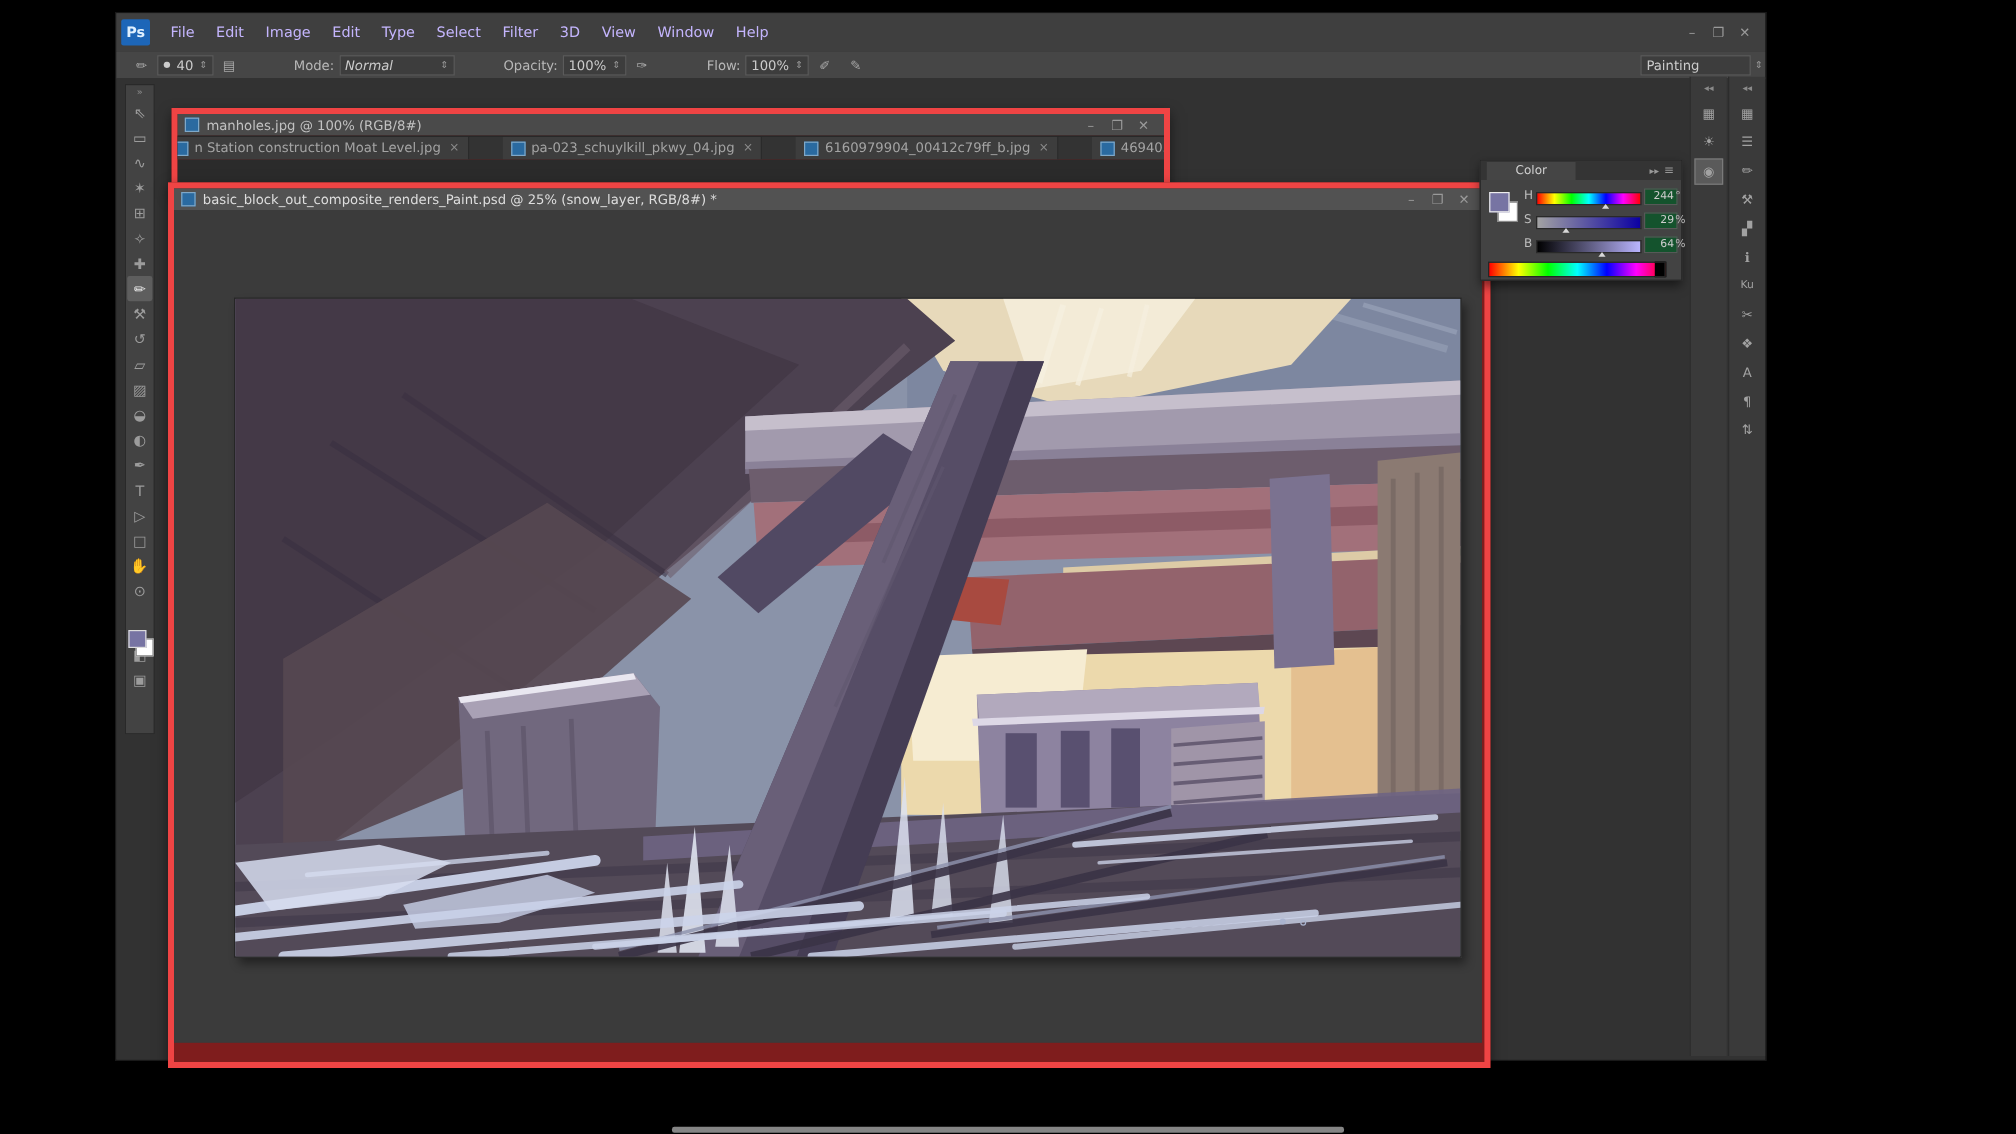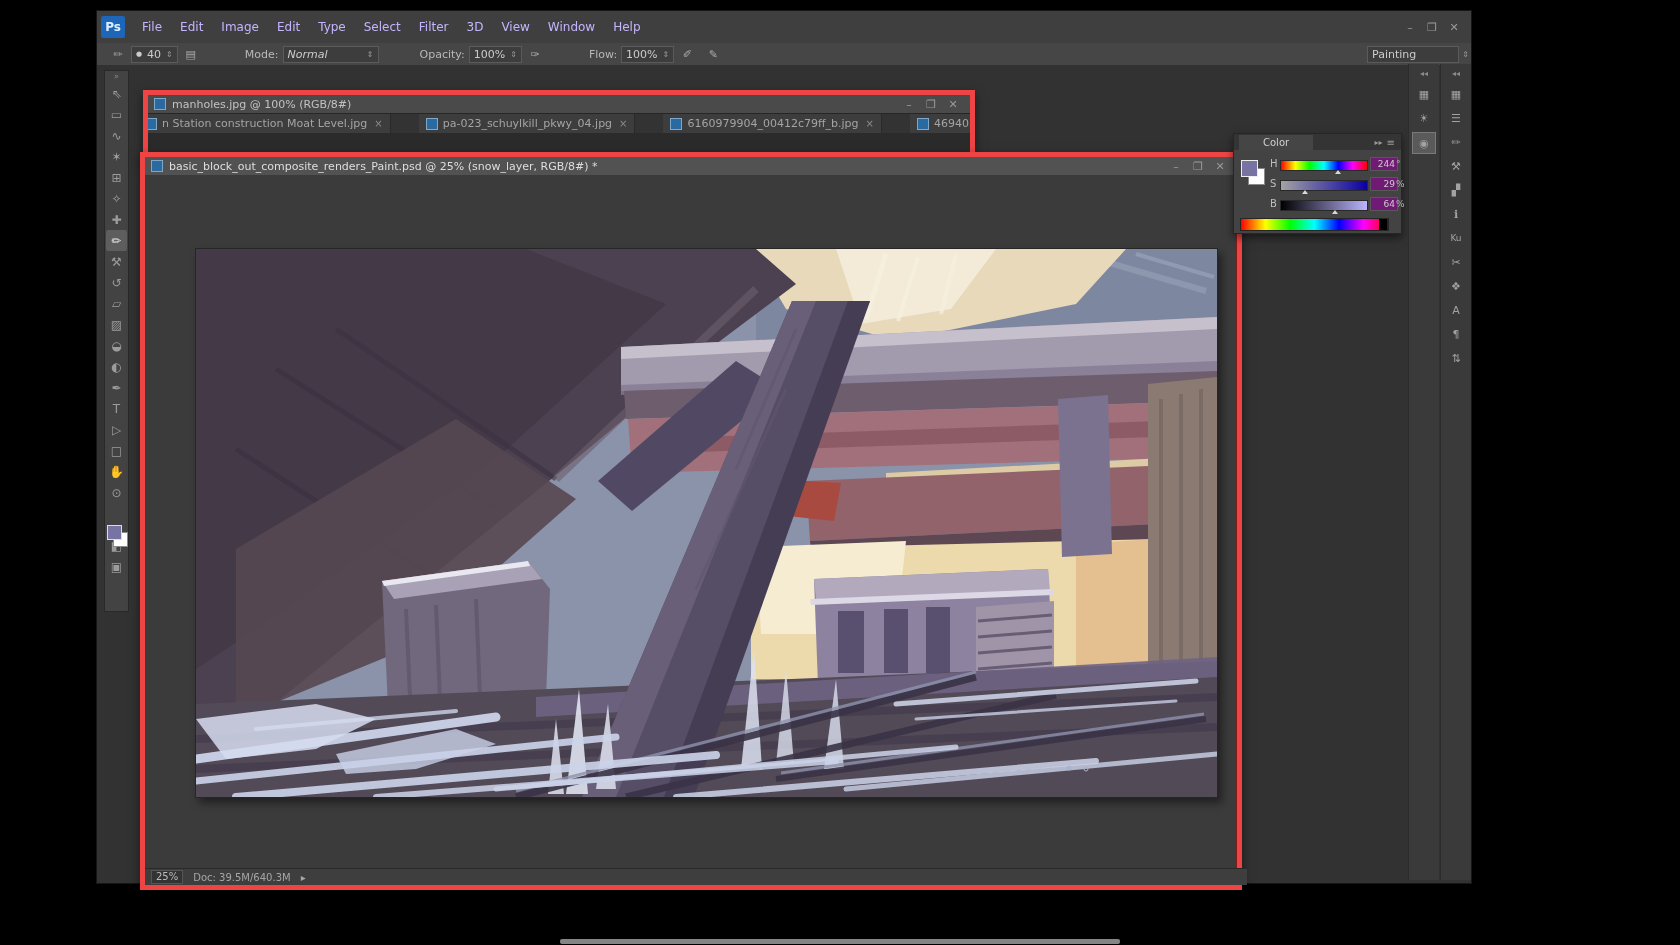--- a/index.html
+++ b/index.html
@@ -33,21 +33,21 @@
   .statusbar{background:#3e3e3e;border-top:1px solid #2a2a2a;display:flex;align-items:center;font-size:10px;color:#a6a6a6;gap:10px;padding:0 6px;}
   .zoombox{background:#333;border:1px solid #555;padding:0 4px;height:12px;line-height:12px;color:#bbb;}
   .cpanel{background:#434343;border:1px solid #262626;box-shadow:0 4px 8px rgba(0,0,0,.5);}
   .cpanel-header{height:16px;background:#343434;display:flex;align-items:center;}
   .cpanel-tab{height:15px;margin:1px 0 0 5px;padding:0 24px;background:#454545;color:#cfcfcf;font-size:10px;line-height:15px;}
   .cpanel-hicon{color:#999;font-size:8px;margin-left:auto;padding:0 4px;}
   .cpanel-hicon2{color:#999;font-size:10px;padding:0 6px 0 0;}
   .crow-label{position:absolute;font-size:10px;color:#bdbdbd;}
   .track{position:absolute;width:86px;height:9px;border:1px solid #292929;}
   .mark{position:absolute;width:0;height:0;border-left:3px solid transparent;border-right:3px solid transparent;border-bottom:4px solid #d8d8d8;}
-  .valbox{position:absolute;width:22px;height:12px;background:#701a75;border:1px solid #585858;color:#cccccc;font-size:9px;
+  .valbox{position:absolute;width:22px;height:12px;background:#14532d;border:1px solid #585858;color:#cccccc;font-size:9px;
       text-align:right;padding:0 2px;line-height:12px;}
   .unit{position:absolute;font-size:9px;color:#b5b5b5;}
   .rail{background:#3a3a3a;border-left:1px solid #2c2c2c;}
   .ricon{width:22px;height:20px;display:flex;align-items:center;justify-content:center;color:#a2a2a2;font-size:11px;margin:4px auto;}
   .ricon.active{background:#5a5a5a;border:1px solid #7a7a7a;}
   .canvas-wrap{box-shadow:4px 5px 8px rgba(0,0,0,.45);border:1px solid #262626;}
 </style>
 </head>
 <body>
 
@@ -284,25 +284,20 @@
         <path d="M700,455 L1000,432" stroke="#c9cfe4" stroke-width="5" stroke-linecap="round" opacity="0.9"></path>
         <path d="M720,470 L980,452" stroke="#c9cfe4" stroke-width="3" stroke-linecap="round" opacity="0.8"></path>
         <path d="M60,480 L260,462" stroke="#ccd4ea" stroke-width="4" stroke-linecap="round" opacity="0.8"></path>
         <polygon points="0,470 120,455 180,470 120,500 30,510" fill="#d6dcee" opacity="0.85"></polygon>
         <polygon points="140,505 260,480 300,495 220,520 150,525" fill="#c9d1e8" opacity="0.8"></polygon>
         <circle cx="873" cy="519" r="2.5" fill="#aab4cf"></circle>
         <circle cx="890" cy="520" r="2" fill="none" stroke="#aab4cf" stroke-width="1"></circle>
       </svg>
     </div>
 
-    <div class="abs statusbar" style="left:0;bottom:0;width:1090px;height:16px;">
-      <span class="zoombox">25%</span>
-      <span>Doc: 39.5M/640.3M</span>
-      <span>▸</span>
-    </div>
   </div>
 
   <div class="abs cpanel" style="left:1233px;top:133px;width:167px;height:99px;">
     <div class="cpanel-header">
       <span class="cpanel-tab">Color</span>
       <span class="cpanel-hicon">▸▸</span>
       <span class="cpanel-hicon2">≡</span>
     </div>
     <div class="abs" style="left:14px;top:34px;width:15px;height:15px;background:#ffffff;border:1px solid #8a8a8a;"></div>
     <div class="abs" style="left:7px;top:26px;width:15px;height:15px;background:#7774a3;border:1px solid #ededed;"></div>

